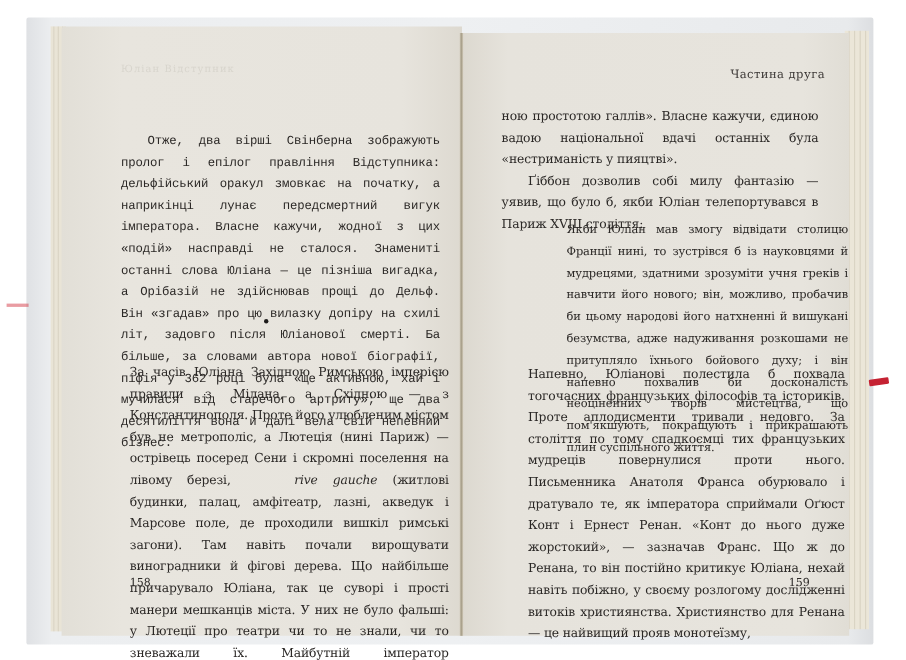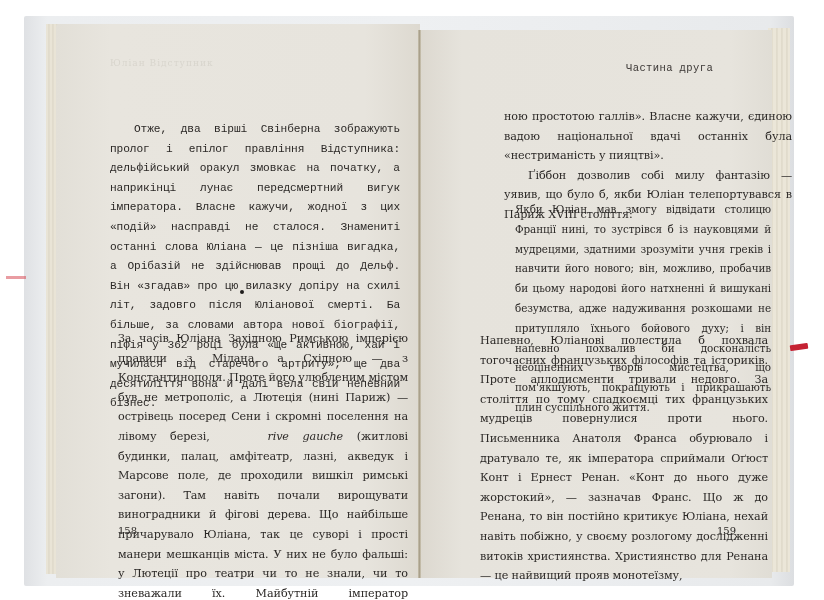--- a/index.html
+++ b/index.html
@@ -49,26 +49,26 @@
   }
 
   .text {
     position: absolute; font-size: 11.2px; line-height: 19.6px; text-align: justify;
     text-align-last: left; letter-spacing: -0.1px; color: #2b2826;
   }
   .text p { margin: 0; }
   .indent { text-indent: 24px; }
   .lt { left: 110px; width: 290px; top: 120px; font-family: Liberation Mono, monospace; }
   .lt2 { left: 118px; width: 290px; top: 329px; }
-  .rt { left: 504px; width: 288px; top: 96px; margin-top: 11px; }
+  .rt { left: 456px; width: 288px; top: 96px; }
   .quote { left: 503px; width: 256px; top: 200px; font-size: 10.4px; line-height: 19.8px; margin-left: 12px; }
   .rt2 { left: 480px; width: 288px; top: 331px; }
 
   .ornament { position: absolute; left: 240px; top: 290px; width: 4px; height: 4px; border-radius: 50%; background: #1e1c1b; }
-  .running-head { position: absolute; left: 626px; top: 62px; font-size: 10.5px; letter-spacing: 0.4px; color: #3a3634; font-family: Liberation Mono, monospace; }
+  .running-head { position: absolute; left: 664px; top: 62px; font-size: 10.5px; letter-spacing: 0.4px; color: #3a3634; }
   .ghost-head { position: absolute; left: 110px; top: 58px; font-size: 9px; color: #d8d5cd; letter-spacing: 1px; }
   .folio { position: absolute; font-size: 10px; color: #2a2725; }
   .folio-left { left: 118px; top: 525px; }
   .folio-right { left: 697px; top: 525px; margin-left: 20px; }
   i { font-style: italic; margin-left: 44px; }
 </style>
 </head>
 <body>
 
 <div class="cover"></div>

